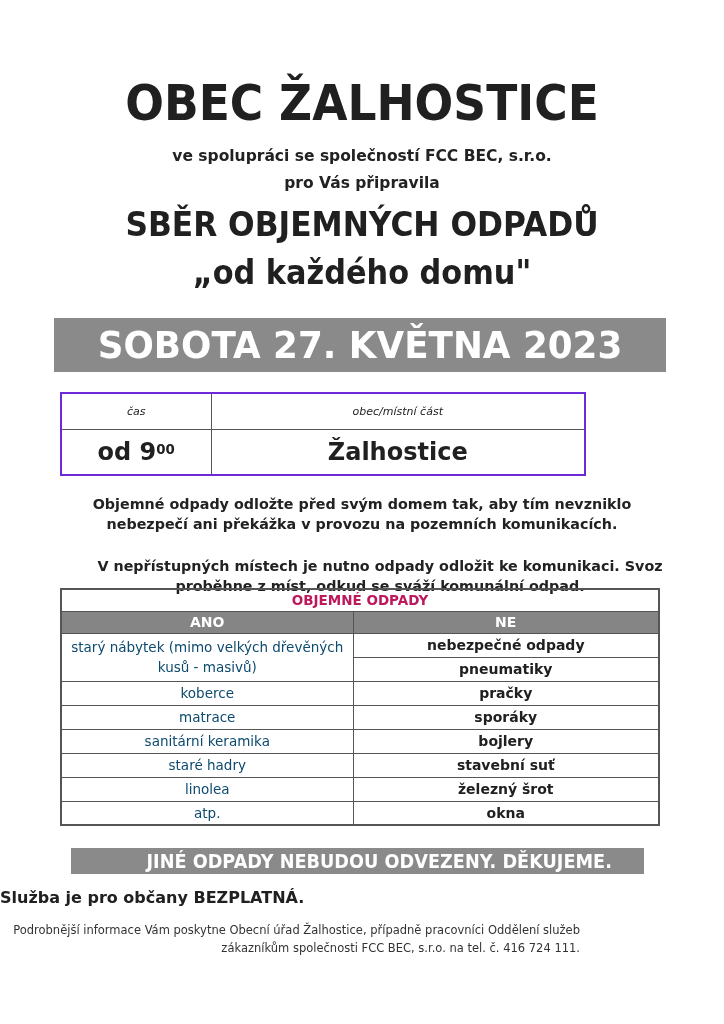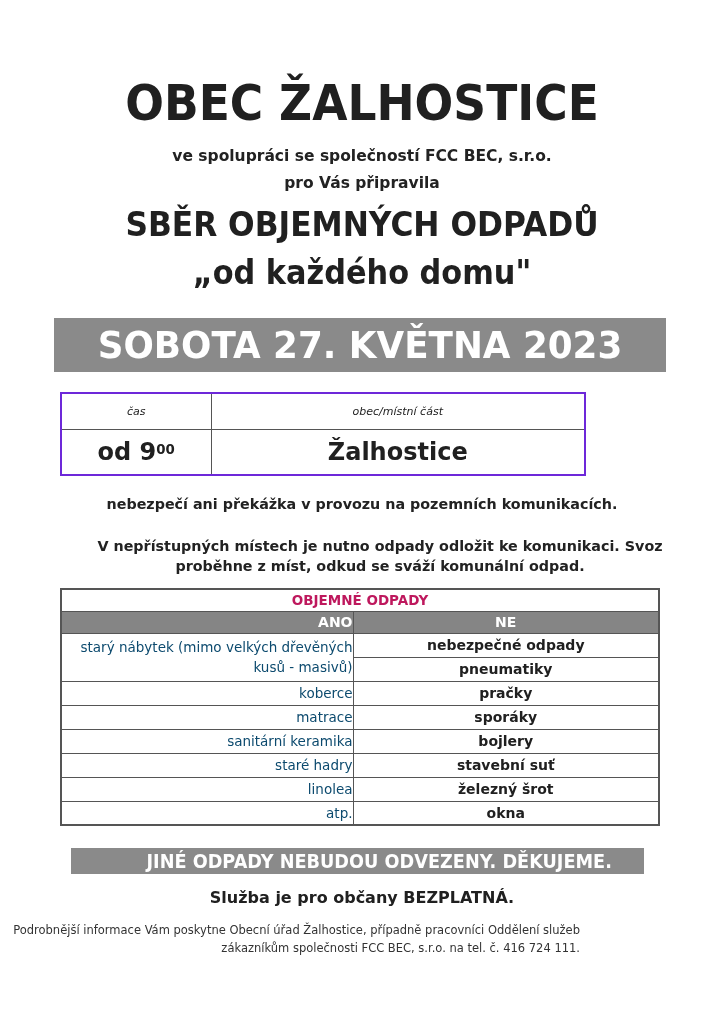--- a/index.html
+++ b/index.html
@@ -45,41 +45,41 @@
     .schedule .val td { height: 44px; font-weight: bold; color: #202020; }
     .schedule .col1 { width: 150px; }
     .time-val { font-size: 24px; }
     .place-val { font-size: 24px; }
 
     .info {
       position: absolute; left: 0; width: 724px; text-align: center;
       font-weight: bold; font-size: 14.3px; color: #222; line-height: 20px;
     }
     .info1 { top: 494px; }
-    .info2 { top: 536px; padding-left: 36px; }
+    .info2 { top: 556px; padding-left: 36px; }
 
     .waste {
       position: absolute; left: 60px; top: 588px; width: 600px;
       border: 2px solid #555; border-collapse: collapse;
     }
     .waste td { border: 1.2px solid #555; text-align: center; vertical-align: middle; font-size: 13.5px; color: #0c4a6e; }
     .waste .cap td { height: 22px; font-weight: bold; font-size: 13.5px; color: #be185d; }
     .waste .heads td { height: 22px; background: #858585; color: #ffffff; font-weight: bold; font-size: 14px; }
     .waste td.ne { font-weight: bold; font-size: 14px; color: #202020; }
     .waste .r td { height: 24px; }
-    .waste td.ano { width: 292px; line-height: 20px; text-align: right; }
+    .waste td.ano { width: 292px; line-height: 20px; }
 
     .warn {
       position: absolute; left: 71px; top: 848px; width: 573px; height: 26px;
       background: #8a8a8a; color: #fff; font-weight: bold; font-size: 19px;
       line-height: 26px; text-align: center; white-space: nowrap; overflow: hidden; padding-left: 43px;
     }
     .warn span { display: inline-block; transform: scaleX(0.93); transform-origin: center; }
     .free {
-      position: absolute; left: 0; width: 724px; top: 888px; text-align: center;
+      position: absolute; left: 0; width: 724px; top: 888px; text-align: left;
       font-weight: bold; font-size: 16px; color: #202020;
     }
     .foot {
       position: absolute; left: 0; width: 580px; top: 921px; text-align: right;
       font-size: 11.5px; color: #333; line-height: 18px;
     }
   </style>
 </head>
 <body>
 
@@ -104,20 +104,21 @@
       <span class="time-val">od 9</span><sup>00</sup>
     </td>
     <td>
       <span class="place-val">Žalhostice</span>
     </td>
   </tr>
 </tbody>
   </table>
 
 <div class="info info1">
+  <div>Objemné odpady odložte před svým domem tak, aby tím nevzniklo</div>
   <div>nebezpečí ani překážka v provozu na pozemních komunikacích.</div>
 </div>
 <div class="info info2">
   <div>V nepřístupných místech je nutno odpady odložit ke komunikaci. Svoz</div>
   <div>proběhne z míst, odkud se sváží komunální odpad.</div>
 </div>
 
 <table class="waste">
   <tbody>
       <tr class="cap">

